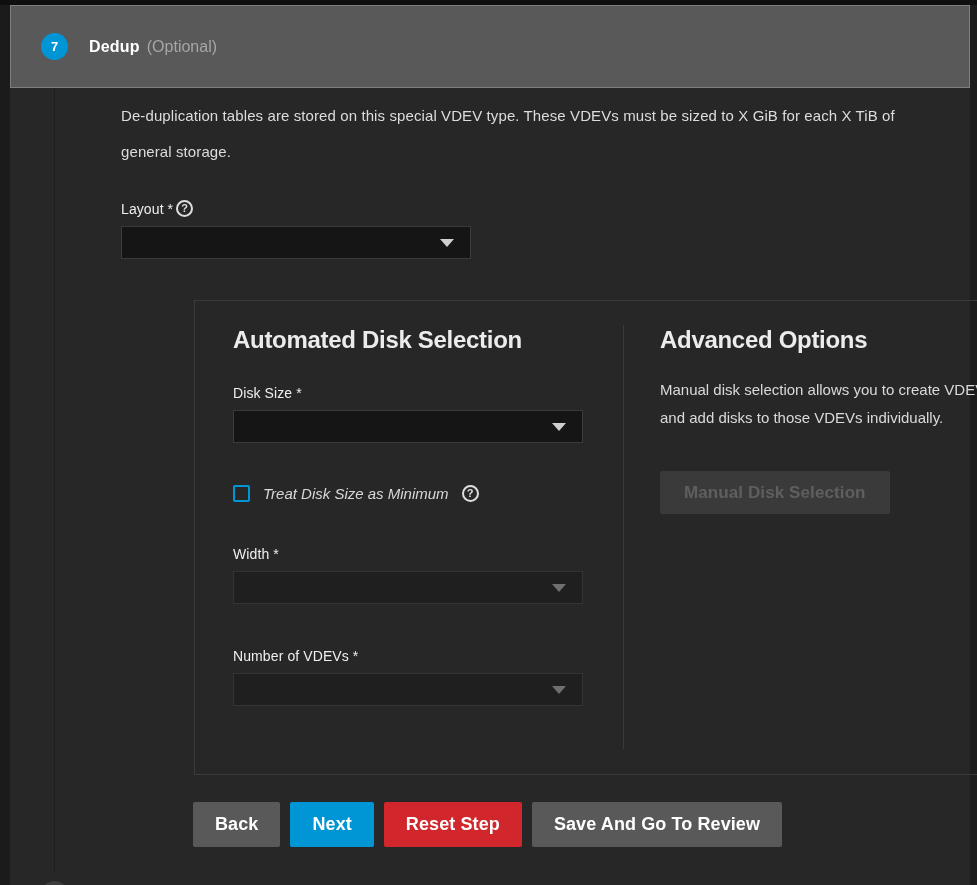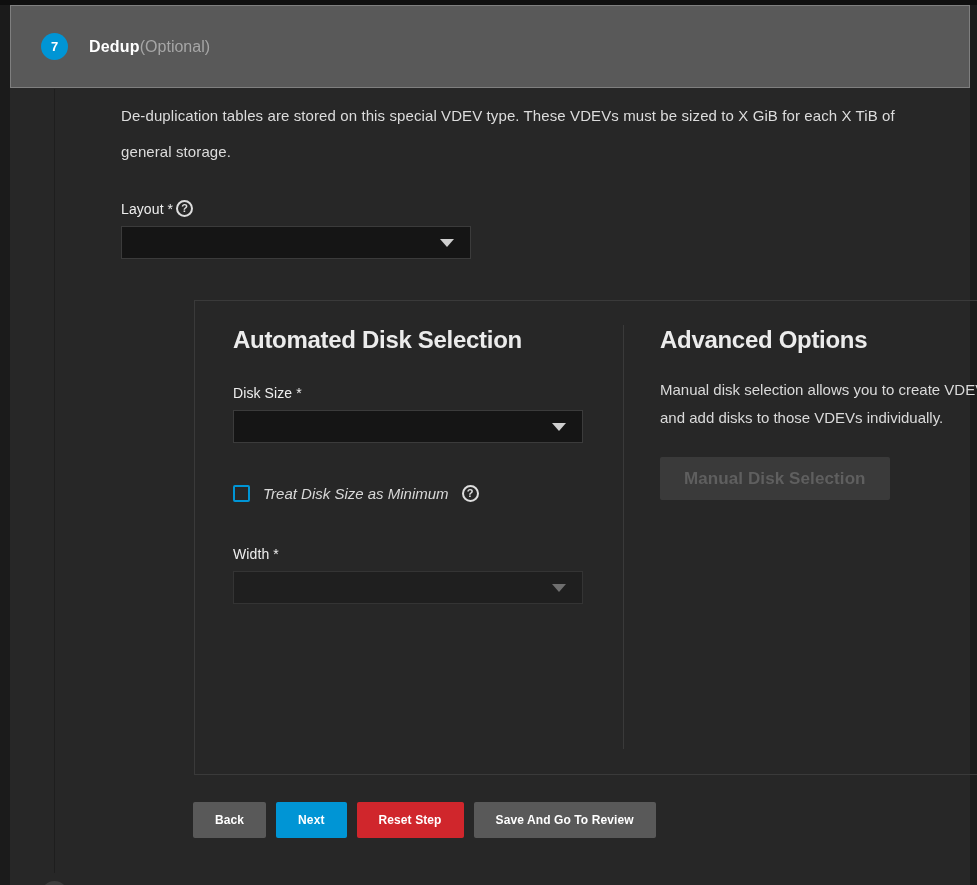--- a/index.html
+++ b/index.html
@@ -38,21 +38,21 @@
     background: #0095d5; color: #ffffff;
     display: flex; align-items: center; justify-content: center;
     font-size: 13px; font-weight: bold;
     flex: 0 0 auto;
   }
   .step-title {
     margin-left: 21px; font-size: 16px; font-weight: bold; color: #ffffff;
     letter-spacing: 0.2px;
   }
   .step-optional {
-    font-size: 16px; color: #a6a6a6;
+    margin-left: 7px; font-size: 16px; color: #a6a6a6;
   }
   .step-content {
     position: relative; padding: 10px 0 0 111px; z-index: 1;
   }
   .description {
     width: 795px; font-size: 15px; line-height: 36px; color: #dcdcdc;
     letter-spacing: 0.1px;
   }
   .field-label-row {
     display: flex; align-items: center; gap: 3px;
@@ -118,26 +118,26 @@
     margin-left: 13px; font-size: 15px; color: #d8d8d8; cursor: pointer; font-style: italic;
   }
   .checkbox-row .help-icon { margin-left: 13px; }
   .advanced-desc {
     margin-top: 22px; width: 350px;
     font-size: 15px; line-height: 28px; color: #dadada;
   }
   .btn {
     border: none; border-radius: 2px;
     font-family: "Liberation Sans", sans-serif;
-    font-weight: bold; font-size: 12px; color: #ffffff;
-    height: 36px; padding: 0 22px;
+    font-weight: bold; font-size: 18px; color: #ffffff;
+    height: 45px; padding: 0 22px;
     cursor: pointer; letter-spacing: 0.1px;
   }
   .btn-disabled {
-    margin-top: 25px;
+    margin-top: 39px;
     background: #3a3a3a; color: #5f5f5f;
     height: 43px; font-size: 17px; padding: 0 24px;
     cursor: default;
   }
   .actions {
     margin: 27px 0 0 72px;
     display: flex; align-items: center; gap: 10px;
   }
   .btn-gray { background: #595959; }
   .btn-blue { background: #0095d5; text-align: right; }
@@ -204,20 +204,29 @@
         <div class="form-group tall">
           <div class="field-label-row">
             <span class="field-label">Width *</span>
           </div>
           <div class="select-box disabled">
             <span></span>
             <span class="caret"></span>
           </div>
         </div>
 
+        <div class="form-group tall">
+          <div class="field-label-row">
+            <span class="field-label">Number of VDEVs *</span>
+          </div>
+          <div class="select-box disabled">
+            <span></span>
+            <span class="caret"></span>
+          </div>
+        </div>
       </div>
 
       <div class="card-col-right">
         <h2 class="section-title">Advanced Options</h2>
         <p class="advanced-desc">Manual disk selection allows you to create VDEVs and add disks to those VDEVs individually.</p>
         <button class="btn btn-disabled" disabled="">Manual Disk Selection</button>
       </div>
     </div>
 
     <div class="actions">

